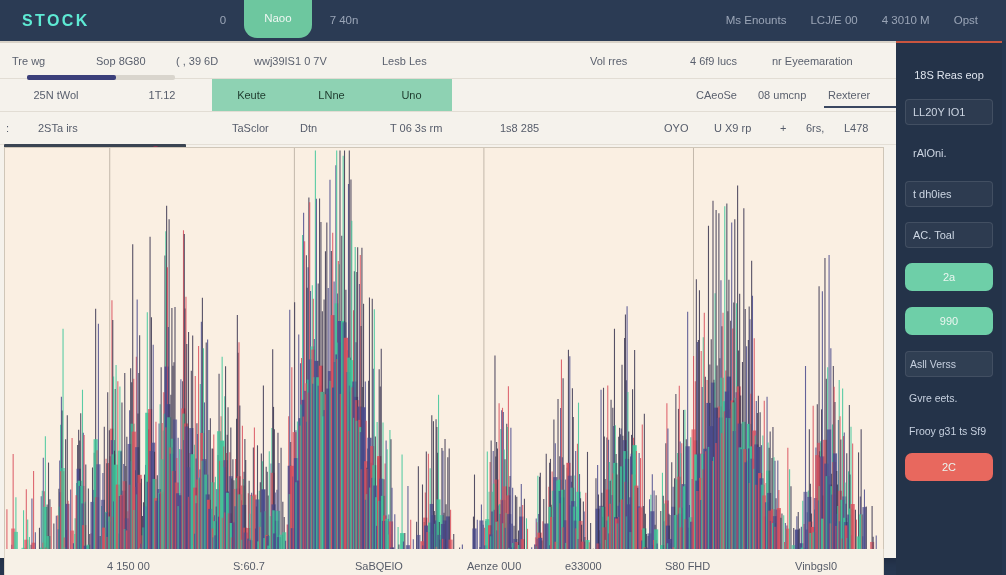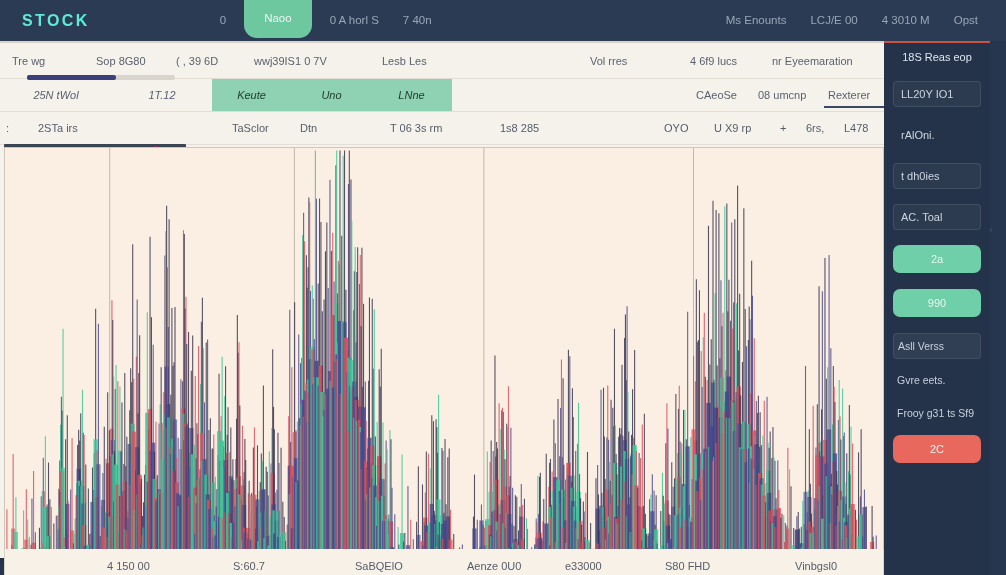--- a/index.html
+++ b/index.html
@@ -95,21 +95,20 @@
   
   .toolbar2 {
     position: absolute; left: 0; top: 38px;
     width: 903px; height: 33px;
     display: flex; align-items: stretch;
     border-bottom: 1px solid #e2ddd4;
   }
   .tabs {
     display: flex; align-items: stretch;
     position: relative;
-    font-style: italic;
   }
   .tab {
     font-size: 11px; color: #3c4455;
     display: flex; align-items: center; justify-content: center;
     padding: 0 17px;
     white-space: nowrap;
     filter: blur(.6px);
     opacity: .85;
   }
   .tab.active { background: #8ed2b3; color: #1e3a2d; opacity: 1; padding-left: 16px; }
@@ -195,26 +194,26 @@
   }
   .xtick {
     font-size: 11px; color: #3d4454;
     white-space: nowrap;
     filter: blur(.65px);
     opacity: .86;
   }
   
   .sidebar {
     position: absolute;
-    right: 16px; top: 41px;
+    right: 4px; top: 41px;
     width: 106px; height: 534px;
     background: #243349;
     border-top: 2px solid #c9553f;
     z-index: 4;
-    padding: 4px 9px;
+    padding: 22px 9px;
   }
   .sb-title {
     font-size: 11px; color: #dfe5ee;
     text-align: center;
     margin: 4px 0 18px;
     filter: blur(.65px);
     white-space: nowrap;
   }
   .sb-field {
     font-size: 11px; color: #cdd6e3;
@@ -300,21 +299,20 @@
       <circle cx="990" cy="230" r="2"></circle>
         <circle cx="935" cy="300" r="2"></circle>
     </g>
   </svg>
 
   <div class="header">
     <div class="brand">STOCK</div>
     <div class="hdr-nav">
       <div class="hdr-item">0</div>
       <div class="hdr-item pill">Naoo</div>
-      <div class="hdr-item">0 A horl S</div>
       <div class="hdr-item">7 40n</div>
     </div>
     <div class="hdr-right">
       <div class="hdr-item">Ms Enounts</div>
       <div class="hdr-item">LCJ/E 00</div>
       <div class="hdr-item">4 3010 M</div>
       <div class="hdr-item">Opst</div>
     </div>
   </div>
 
@@ -333,22 +331,22 @@
     </div>
 
     <div class="toolbar2">
       <div class="progress-track">
         <div class="progress-fill"></div>
       </div>
       <div class="tabs">
         <div class="tab" style="width:112px">25N tWol</div>
         <div class="tab" style="width:100px">1T.12</div>
         <div class="tab active" style="width:80px">Keute</div>
+        <div class="tab active" style="width:80px">LNne</div>
         <div class="tab active" style="width:80px">Uno</div>
-        <div class="tab active" style="width:80px">LNne</div>
       </div>
       <div class="tb-label" style="position:absolute;left:696px;top:10px">CAeoSe</div>
       <div class="tb-label" style="position:absolute;left:758px;top:10px">08 umcnp</div>
       <div class="tb-label" style="position:absolute;left:828px;top:10px">Rexterer</div>
       <div class="underline-mark" style="left:824px"></div>
     </div>
 
     <div class="metrics">
       <div class="metric" style="position:absolute;left:6px">:</div>
       <div class="metric" style="position:absolute;left:38px">2STa irs</div>

